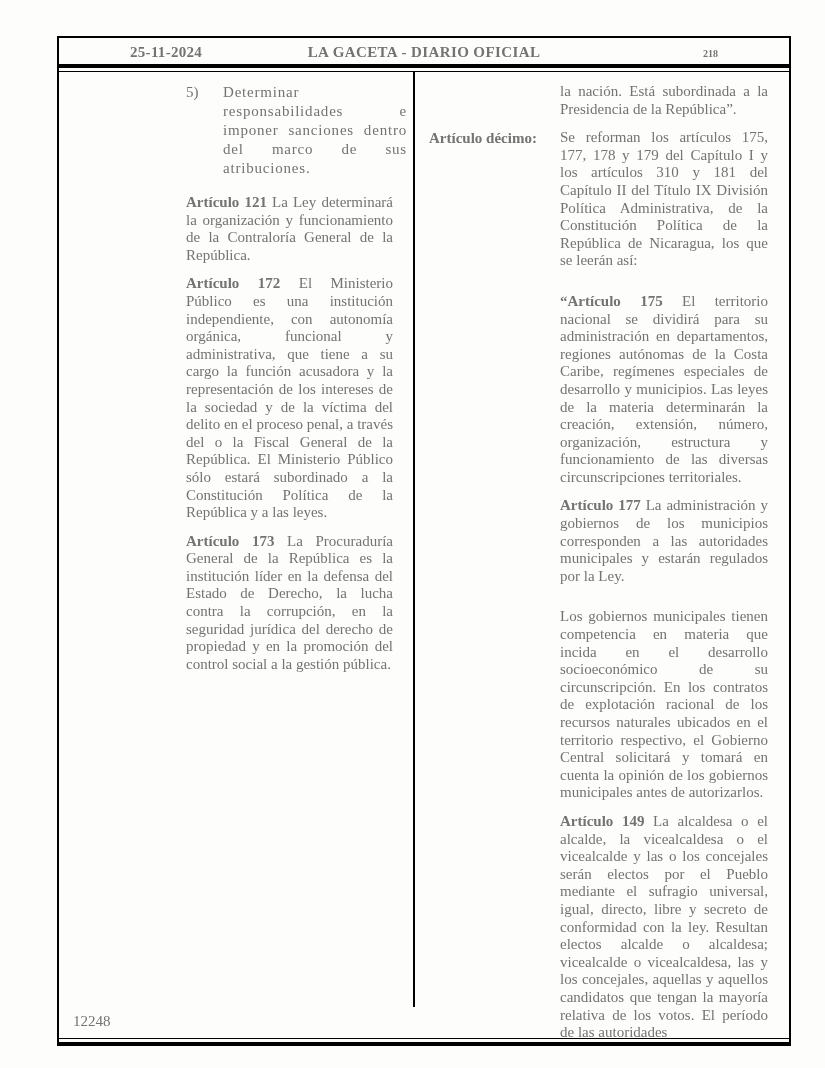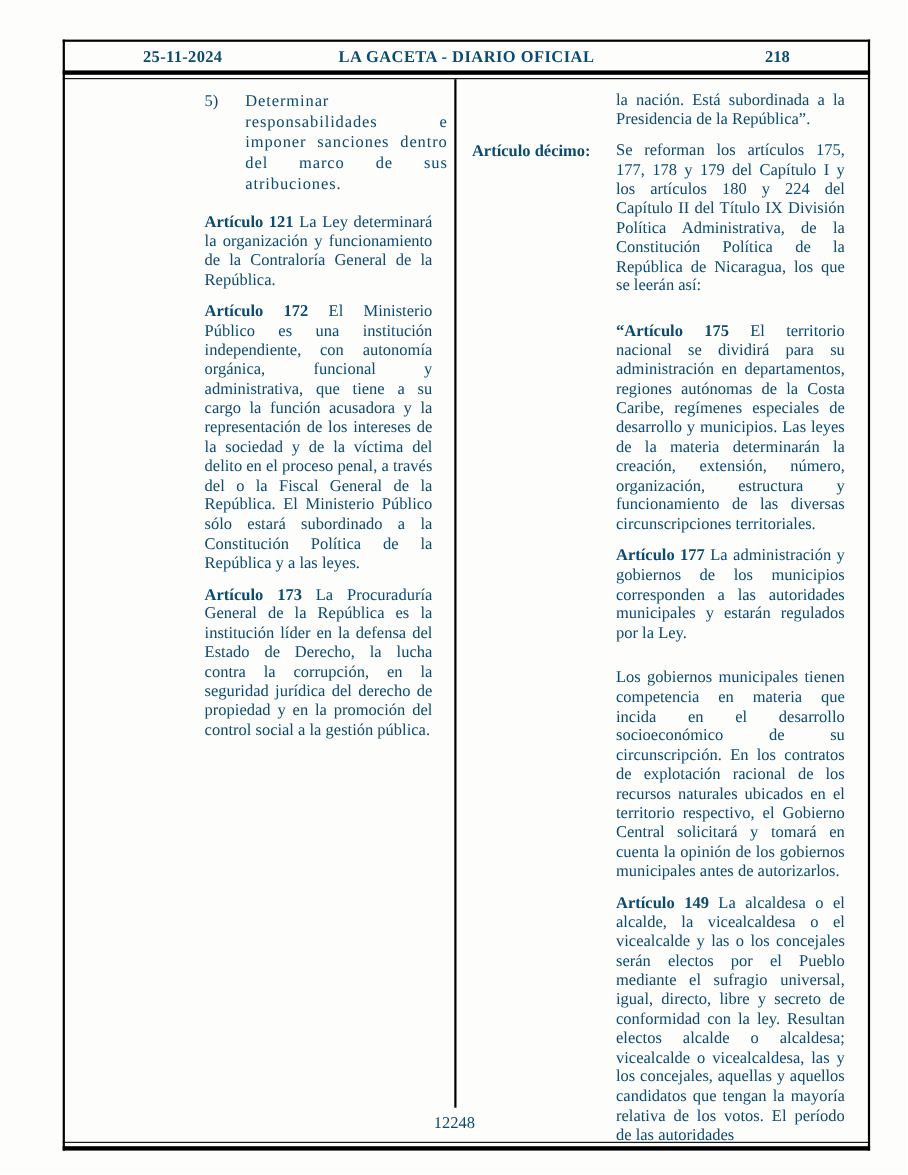--- a/index.html
+++ b/index.html
@@ -2,21 +2,21 @@
 <html><head>
 <meta charset="utf-8">
 <style>
   html, body { margin: 0; padding: 0; background: #ffffff; }
   .page {
     position: relative;
     width: 825px;
     height: 1068px;
     background: #fdfdfb;
     font-family: "Liberation Serif", "DejaVu Serif", serif;
-    color: #0c4a6e;
+    color: #737373;
     overflow: hidden;
   }
   .rule { position: absolute; background: #000; }
   .rule-top          { left: 57px; top: 36px;  width: 734px; height: 2px; }
   .header-rule-thick { left: 57px; top: 64px;  width: 734px; height: 4px; }
   .header-rule-thin  { left: 57px; top: 71px;  width: 734px; height: 1px; }
   .bottom-rule-thin  { left: 57px; top: 1038px; width: 734px; height: 1px; }
   .bottom-rule-thick { left: 57px; top: 1042px; width: 734px; height: 4px; }
   .border-v { position: absolute; top: 36px; width: 2px; height: 1010px; background: #000; }
   .border-left  { left: 57px; }
@@ -24,21 +24,21 @@
   .divider { position: absolute; left: 413px; top: 72px; width: 2px; height: 935px; background: #000; }
 
   .header-row {
     position: absolute; left: 57px; top: 44px; width: 734px;
     box-sizing: border-box; padding: 0 73px;
     display: grid; grid-template-columns: 1fr auto 1fr; align-items: baseline;
     font-weight: bold;
   }
   .h-date  { justify-self: start; font-size: 15px; letter-spacing: 0.3px; }
   .h-title { justify-self: center; font-size: 15px; letter-spacing: 0.4px; }
-  .h-page  { justify-self: end; font-size: 15px; }
+  .h-page  { justify-self: end; font-size: 10px; }
 
   .col { position: absolute; top: 83px; }
   .col-left  { left: 186px; width: 221px; }
   .col-right { left: 429px; width: 353px; }
 
   .para {
     font-size: 15px; line-height: 17.6px;
     text-align: justify; margin: 0 14px 11px 0;
   }
   .para b { font-weight: bold; }
@@ -47,22 +47,22 @@
   .list-item { display: flex; font-size: 15px; line-height: 19px; margin-bottom: 16px; }
   .list-item .marker { width: 37px; flex: 0 0 37px; }
   .list-item .li-text { flex: 1; text-align: justify; letter-spacing: 0.8px; word-spacing: 3px; }
 
   .row { display: flex; align-items: flex-start; }
   .row .gutter { width: 131px; flex: 0 0 131px; }
   .row .para { flex: 1; }
   .label { font-size: 15px; font-weight: bold; line-height: 17.6px; text-align: right; }
 
   .footer {
-    position: absolute; left: 46px; top: 1013px; width: 734px;
-    text-align: center; font-size: 15px;
+    position: absolute; left: 73px; top: 1013px; width: 734px;
+    text-align: left; font-size: 15px;
   }
 </style>
 </head>
 <body>
 
 <div class="page">
 
   <div class="rule rule-top"></div>
   <div class="border-v border-left"></div>
   <div class="border-v border-right"></div>
@@ -111,21 +111,21 @@
       <p class="para">
         <span>la nación. Está subordinada a la Presidencia de la República”.</span>
       </p>
     </div>
 
     <div class="row">
       <div class="gutter">
         <b class="label">Artículo décimo:</b>
       </div>
       <p class="para">
-        <span>Se reforman los artículos 175, 177, 178 y 179 del Capítulo I y los artículos 180 y 224 del Capítulo II del Título IX División Política Administrativa, de la Constitución Política de la República de Nicaragua, los que se leerán así:</span>
+        <span>Se reforman los artículos 175, 177, 178 y 179 del Capítulo I y los artículos 310 y 181 del Capítulo II del Título IX División Política Administrativa, de la Constitución Política de la República de Nicaragua, los que se leerán así:</span>
       </p>
     </div>
 
     <div class="row">
       <div class="gutter"></div>
       <p class="para gap-before">
         <b>“Artículo 175</b>
         <span>El territorio nacional se dividirá para su administración en departamentos, regiones autónomas de la Costa Caribe, regímenes especiales de desarrollo y municipios. Las leyes de la materia determinarán la creación, extensión, número, organización, estructura y funcionamiento de las diversas circunscripciones territoriales.</span>
       </p>
     </div>

